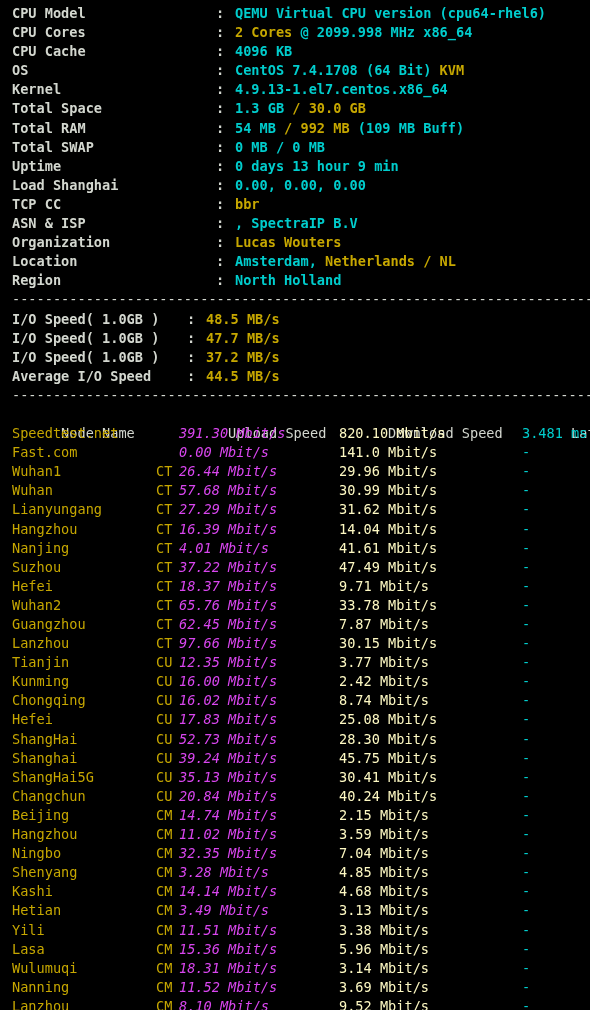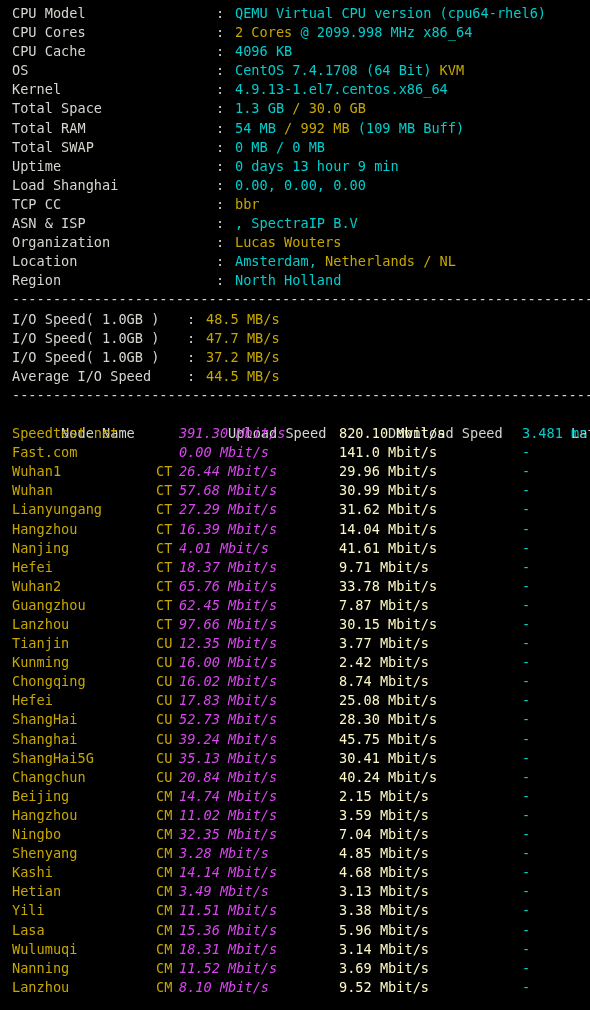--- a/index.html
+++ b/index.html
@@ -21,21 +21,21 @@
     padding: 4px 0 0 12px;
     box-sizing: border-box;
     width: 590px;
   }
   .cy { color: #00cdcd; }
   .ye { color: #c6a700; }
   .gr { color: #d946ef; font-style: italic; }
   .rd { color: #fef9c3; }
 
   
-  .info { display: block; height: 19.1px; white-space: pre; }
+  .info { display: block; height: 19.1px; white-space: pre; font-weight: bold; }
   .info .lbl   { display: inline-block; width: 204px; color: #d3d7cf; }
   .info .colon { display: inline-block; width: 19px; color: #d3d7cf; }
   .info .val   { display: inline; }
 
   
   .io .lbl   { display: inline-block; width: 175px; color: #d3d7cf; }
   .io .colon { display: inline-block; width: 19px; color: #d3d7cf; }
 
   
   .sep {
@@ -95,20 +95,21 @@
       <span class="c-node">Node Name</span><span class="c-isp"></span><span class="c-up">Upload Speed</span><span class="c-down">Download Speed</span><span class="c-lat">Latency</span>
     </div>
     <div id="streams">
         <div class="trow"><span class="c-node ye">Speedtest.net</span><span class="c-isp ye"></span><span class="c-up gr">391.30 Mbit/s</span><span class="c-down rd">820.10 Mbit/s</span><span class="c-lat cy">3.481 ms</span></div>
         <div class="trow"><span class="c-node ye">Fast.com</span><span class="c-isp ye"></span><span class="c-up gr">0.00 Mbit/s</span><span class="c-down rd">141.0 Mbit/s</span><span class="c-lat cy">-</span></div>
         <div class="trow"><span class="c-node ye">Wuhan1</span><span class="c-isp ye">CT</span><span class="c-up gr">26.44 Mbit/s</span><span class="c-down rd">29.96 Mbit/s</span><span class="c-lat cy">-</span></div>
         <div class="trow"><span class="c-node ye">Wuhan</span><span class="c-isp ye">CT</span><span class="c-up gr">57.68 Mbit/s</span><span class="c-down rd">30.99 Mbit/s</span><span class="c-lat cy">-</span></div>
         <div class="trow"><span class="c-node ye">Lianyungang</span><span class="c-isp ye">CT</span><span class="c-up gr">27.29 Mbit/s</span><span class="c-down rd">31.62 Mbit/s</span><span class="c-lat cy">-</span></div>
         <div class="trow"><span class="c-node ye">Hangzhou</span><span class="c-isp ye">CT</span><span class="c-up gr">16.39 Mbit/s</span><span class="c-down rd">14.04 Mbit/s</span><span class="c-lat cy">-</span></div>
         <div class="trow"><span class="c-node ye">Nanjing</span><span class="c-isp ye">CT</span><span class="c-up gr">4.01 Mbit/s</span><span class="c-down rd">41.61 Mbit/s</span><span class="c-lat cy">-</span></div>
+        <div class="trow"><span class="c-node ye">Suzhou</span><span class="c-isp ye">CT</span><span class="c-up gr">37.22 Mbit/s</span><span class="c-down rd">47.49 Mbit/s</span><span class="c-lat cy">-</span></div>
         <div class="trow"><span class="c-node ye">Hefei</span><span class="c-isp ye">CT</span><span class="c-up gr">18.37 Mbit/s</span><span class="c-down rd">9.71 Mbit/s</span><span class="c-lat cy">-</span></div>
         <div class="trow"><span class="c-node ye">Wuhan2</span><span class="c-isp ye">CT</span><span class="c-up gr">65.76 Mbit/s</span><span class="c-down rd">33.78 Mbit/s</span><span class="c-lat cy">-</span></div>
         <div class="trow"><span class="c-node ye">Guangzhou</span><span class="c-isp ye">CT</span><span class="c-up gr">62.45 Mbit/s</span><span class="c-down rd">7.87 Mbit/s</span><span class="c-lat cy">-</span></div>
         <div class="trow"><span class="c-node ye">Lanzhou</span><span class="c-isp ye">CT</span><span class="c-up gr">97.66 Mbit/s</span><span class="c-down rd">30.15 Mbit/s</span><span class="c-lat cy">-</span></div>
         <div class="trow"><span class="c-node ye">Tianjin</span><span class="c-isp ye">CU</span><span class="c-up gr">12.35 Mbit/s</span><span class="c-down rd">3.77 Mbit/s</span><span class="c-lat cy">-</span></div>
         <div class="trow"><span class="c-node ye">Kunming</span><span class="c-isp ye">CU</span><span class="c-up gr">16.00 Mbit/s</span><span class="c-down rd">2.42 Mbit/s</span><span class="c-lat cy">-</span></div>
         <div class="trow"><span class="c-node ye">Chongqing</span><span class="c-isp ye">CU</span><span class="c-up gr">16.02 Mbit/s</span><span class="c-down rd">8.74 Mbit/s</span><span class="c-lat cy">-</span></div>
         <div class="trow"><span class="c-node ye">Hefei</span><span class="c-isp ye">CU</span><span class="c-up gr">17.83 Mbit/s</span><span class="c-down rd">25.08 Mbit/s</span><span class="c-lat cy">-</span></div>
         <div class="trow"><span class="c-node ye">ShangHai</span><span class="c-isp ye">CU</span><span class="c-up gr">52.73 Mbit/s</span><span class="c-down rd">28.30 Mbit/s</span><span class="c-lat cy">-</span></div>
         <div class="trow"><span class="c-node ye">Shanghai</span><span class="c-isp ye">CU</span><span class="c-up gr">39.24 Mbit/s</span><span class="c-down rd">45.75 Mbit/s</span><span class="c-lat cy">-</span></div>

